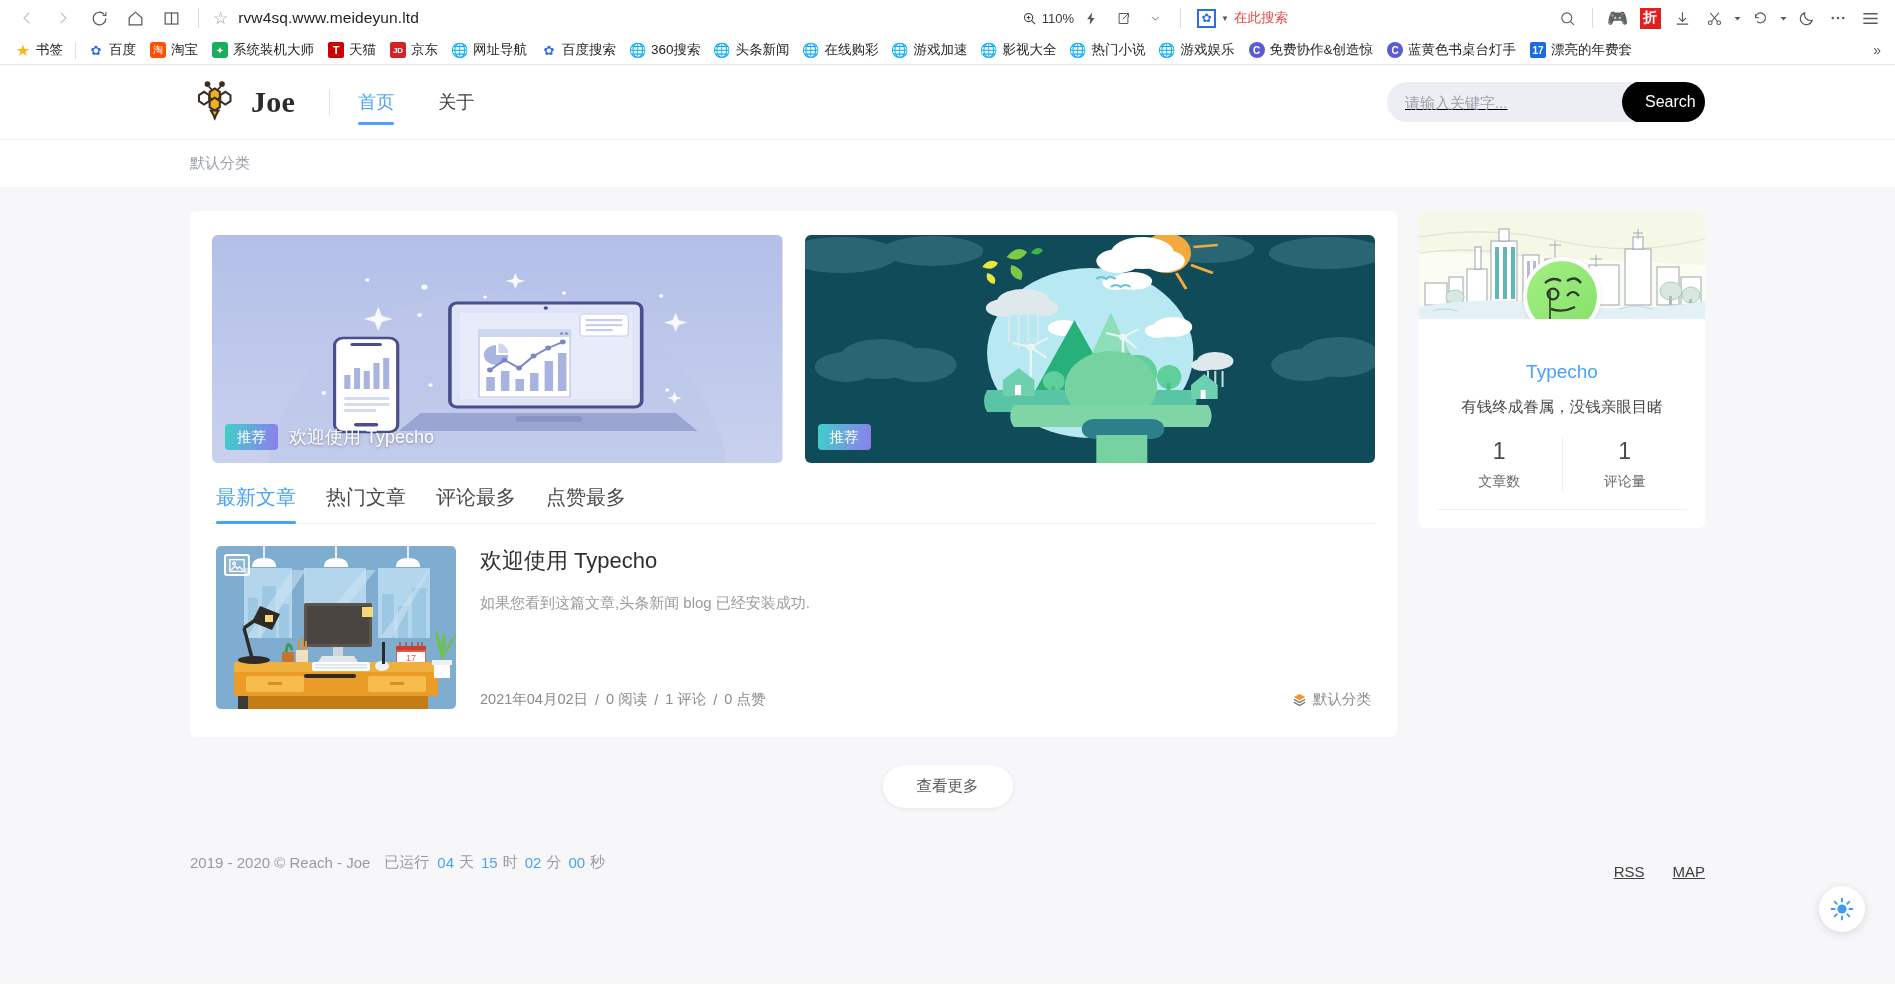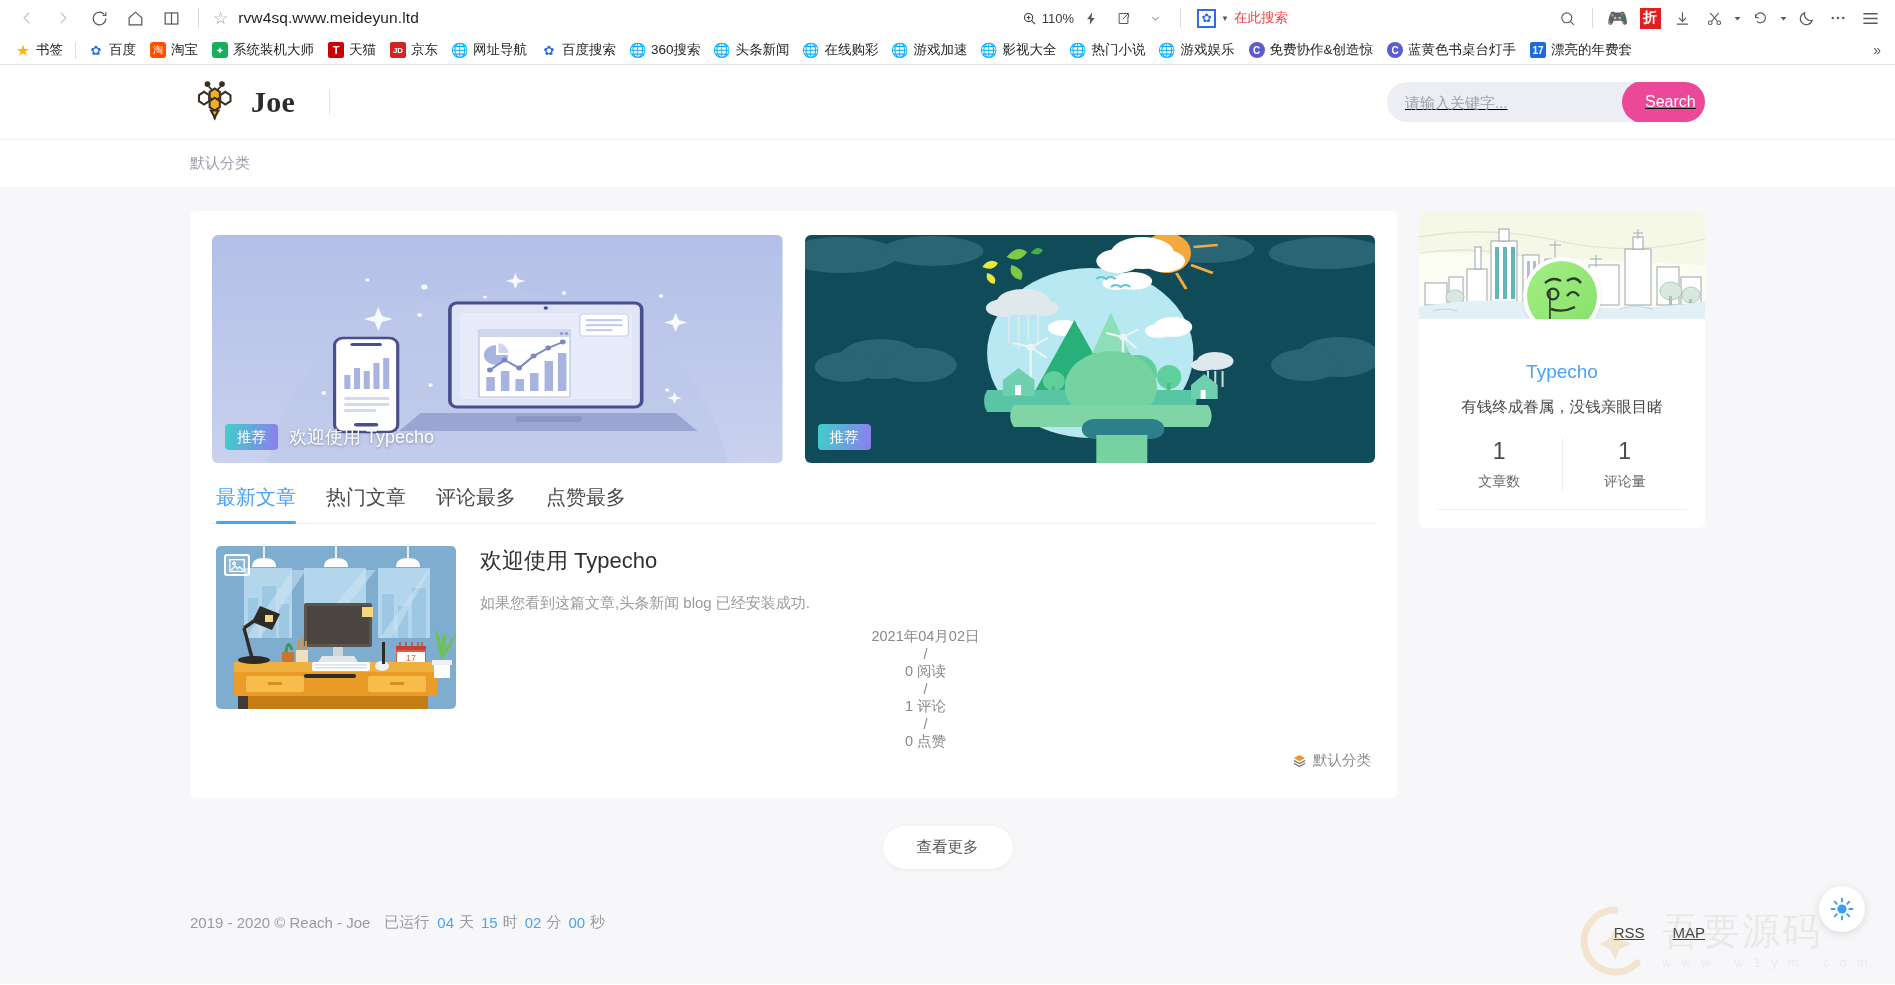--- a/index.html
+++ b/index.html
@@ -98,21 +98,21 @@
   .search-wrap {
     display: flex; align-items: center; background: #eceef3; border-radius: 22px;
     height: 40px; width: 318px; overflow: hidden;
   }
   .search-input {
     flex: 1; border: 0; outline: 0; background: transparent; padding: 0 18px;
     font-size: 15px; color: #555; font-family: "Liberation Sans", sans-serif;
   }
   .search-input::placeholder { color: #9ba0ab; }
   .search-btn {
-    background: #ec4899; color: #fff; border: 0; height: 42px; padding: 0 23px;
+    background: #000000; color: #fff; border: 0; height: 42px; padding: 0 23px;
     font-size: 16px; border-radius: 22px; cursor: pointer;
     font-family: "Liberation Sans", sans-serif;
   }
 
   .cat-bar { background: #fff; height: 48px; display: flex; align-items: center; padding: 0 190px; border-top: 1px solid #f0f0f2; }
   .cat-item { font-size: 15px; color: #9aa0ab; }
 
   .content-row { display: flex; gap: 22px; padding: 24px 190px 0 190px; align-items: flex-start; }
   .main-col { flex: 1; background: #fff; border-radius: 6px; padding: 24px 22px 10px 22px; min-width: 0; }
 
@@ -133,21 +133,21 @@
   .post { display: flex; gap: 24px; padding: 22px 4px 18px 4px; }
   .post-thumb { width: 240px; height: 163px; border-radius: 5px; overflow: hidden; flex: none; position: relative; }
   .thumb-badge {
     position: absolute; left: 8px; top: 8px; width: 26px; height: 22px;
     border: 2px solid #fff; border-radius: 3px; display: flex; align-items: center; justify-content: center;
     background: rgba(255,255,255,.12); z-index: 2;
   }
   .post-body { flex: 1; display: flex; flex-direction: column; min-width: 0; }
   .post-title { font-size: 22px; color: #2f2f2f; line-height: 1.4; }
   .post-excerpt { font-size: 15px; color: #9b9b9b; margin-top: 14px; line-height: 1.6; }
-  .post-meta { margin-top: auto; display: flex; align-items: center; font-size: 14.5px; color: #8a8a8a; padding-top: 12px; flex-direction: column; }
+  .post-meta { margin-top: auto; display: flex; align-items: center; font-size: 14.5px; color: #8a8a8a; padding-top: 12px; }
   .meta-cat { margin-left: auto; display: flex; align-items: center; gap: 6px; color: #8a8a8a; }
 
   .more-wrap { display: flex; justify-content: center; padding: 28px 0 6px 0; }
   .more-btn {
     background: #fff; border: 0; border-radius: 24px; height: 43px; padding: 0 34px;
     font-size: 15.5px; color: #5a5a5a; box-shadow: 0 1px 4px rgba(0,0,0,.07); cursor: pointer;
     font-family: "Liberation Sans", sans-serif;
   }
 
   .side-col { width: 286px; flex: none; background: #fff; border-radius: 6px; overflow: hidden; }
@@ -402,20 +402,24 @@
         <path d="M10 19 L16 15 L22 19 L22 26 L16 30 L10 26 Z" fill="#fff" stroke="#3a2e22" stroke-width="2.4"></path>
         <path d="M35 19 L41 15 L47 19 L47 26 L41 30 L35 26 Z" fill="#fff" stroke="#3a2e22" stroke-width="2.4"></path>
         <path d="M22.5 15 L28.5 11 L34.5 15 L34.5 22 L28.5 26 L22.5 22 Z" fill="#f2b01e" stroke="#3a2e22" stroke-width="2.4"></path>
         <path d="M22.5 26 L28.5 22 L34.5 26 L34.5 33 L28.5 37 L22.5 33 Z" fill="#f2b01e" stroke="#3a2e22" stroke-width="2.4"></path>
         <path d="M24 37 L33 37 L28.5 45 Z" fill="#f2b01e" stroke="#3a2e22" stroke-width="2.4"></path>
         <path d="M26.5 45 L30.5 45 L28.5 49 Z" fill="#3a2e22"></path>
       </svg>
       <span class="brand-name">Joe</span>
     </div>
     <div class="hdr-divider"></div>
+    <div class="nav">
+      <div class="nav-item active">首页</div>
+      <div class="nav-item">关于</div>
+    </div>
     <div class="header-search">
       <div class="search-wrap">
         <input class="search-input" type="text" placeholder="请输入关键字..." style="">
         <button class="search-btn">Search</button>
       </div>
     </div>
   </div>
 
   <div class="cat-bar">
     <span class="cat-item">默认分类</span>
@@ -868,23 +872,13 @@
           <path d="M1.6 12h3"></path>
           <path d="M19.4 12h3"></path>
         <path d="M4.7 4.7l2.1 2.1"></path>
           <path d="M17.2 17.2l2.1 2.1"></path>
           <path d="M19.3 4.7l-2.1 2.1"></path>
           <path d="M6.8 17.2l-2.1 2.1"></path>
       </g>
     </svg>
   </div>
 
-  <div class="watermark">
-    <svg width="74" height="74" viewBox="0 0 74 74">
-      <path d="M37 6 a31 31 0 1 0 22 53" fill="none" stroke="#e8a33d" stroke-width="7" stroke-linecap="round"></path>
-      <path d="M37 24 l5 11 11 5 -11 5 -5 11 -5 -11 -11 -5 11 -5z" fill="#e8a33d"></path>
-    </svg>
-    <div>
-      <div class="wm-text">吾要源码</div>
-      <div class="wm-url">w w w . w 1 y m . c o m</div>
-    </div>
-  </div>
 </div>
 
 </body></html>

